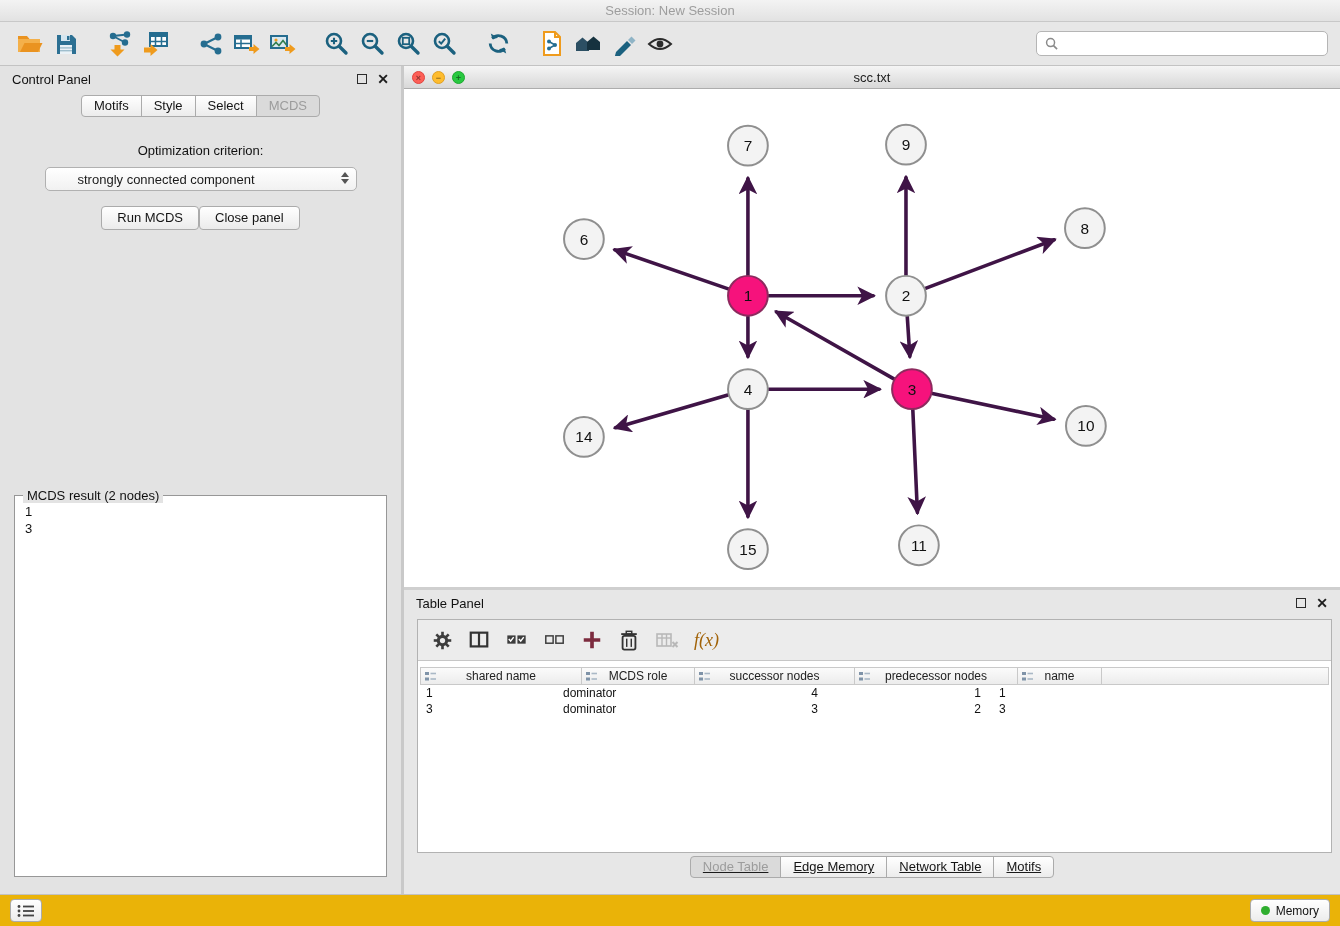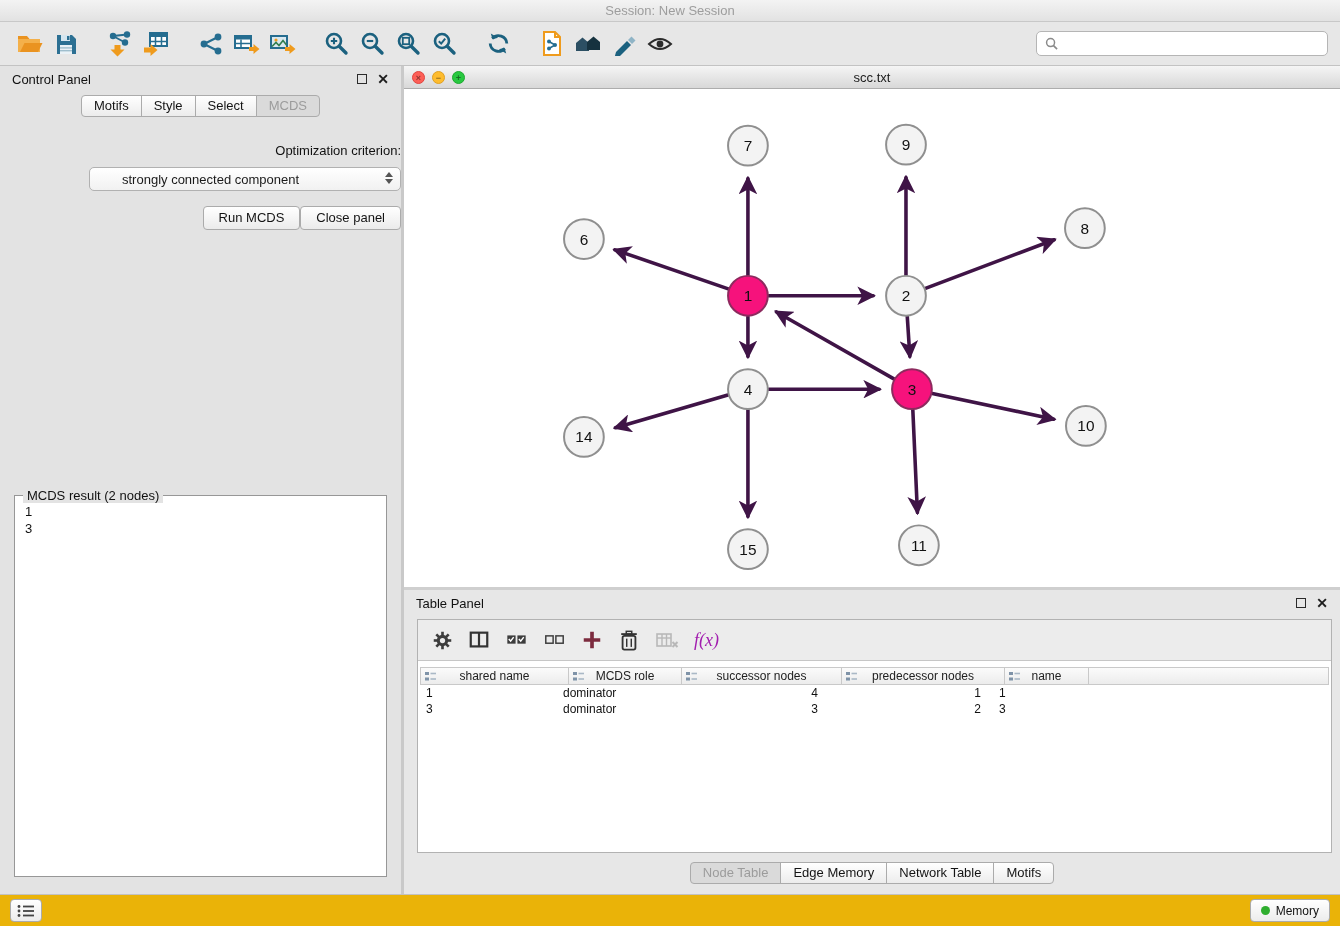--- a/index.html
+++ b/index.html
@@ -31,21 +31,21 @@
   .float-box { width:10px; height:10px; border:1.5px solid #2b2b2b; display:inline-block; }
   .close-x { font-size:14px; font-weight:bold; color:#1c1c1c; line-height:10px; }
 
   .seg-tabs { display:flex; justify-content:center; margin:3px 0 4px; }
   .seg-tab { border:1px solid #ababab; margin-left:-1px; padding:2px 12px 3px; font-size:13px;
              background:linear-gradient(#ffffff,#ececec); color:#141414; white-space:nowrap; }
   .seg-tab:first-child { border-radius:4px 0 0 4px; margin-left:0; }
   .seg-tab:last-child { border-radius:0 4px 4px 0; }
   .seg-tab.selected { background:#dadada; color:#9c9c9c; }
 
-  .cp-content { flex:1; display:flex; flex-direction:column; align-items:flex-end; padding-top:22px; }
+  .cp-content { flex:1; display:flex; flex-direction:column; align-items:center; padding-top:22px; }
   .opt-label { font-size:13px; color:#111; }
   .combo { margin-top:9px; width:312px; height:24px; border:1px solid #b1b1b1; border-radius:5px;
            background:linear-gradient(#ffffff,#f1f1f1); display:flex; align-items:center; padding:0 22px 0 32px;
            font-size:13px; position:relative; }
   .combo-arrows { position:absolute; right:7px; top:4px; display:flex; flex-direction:column; gap:2px; }
   .combo-arrows i { width:0; height:0; border-left:4px solid transparent; border-right:4px solid transparent; display:block; }
   .combo-arrows .up { border-bottom:5px solid #555; }
   .combo-arrows .down { border-top:5px solid #555; }
   .btn-row { margin-top:15px; display:flex; gap:0; }
   .btn { border:1px solid #ababab; border-radius:4px; background:linear-gradient(#ffffff,#ebebeb);
@@ -69,34 +69,34 @@
   .tl.green { background:#28c840; border:1px solid #1da82f; }
   .net-title { font-size:13px; color:#1a1a1a; }
   .net-canvas { flex:1; background:#ffffff; position:relative; overflow:hidden; }
   .net-canvas svg { position:absolute; inset:0; width:100%; height:100%; font-family:"Liberation Sans",sans-serif; }
 
   
   .table-panel { flex:1; background:#e7e7e7; display:flex; flex-direction:column; min-height:0; }
   .tp-frame { margin:3px 8px 0 13px; border:1px solid #b2b2b2; background:#fff; flex:1; display:flex; flex-direction:column; min-height:0; }
   .tp-toolbar { height:41px; background:#ececec; border-bottom:1px solid #c6c6c6; display:flex; align-items:center; gap:15px; padding:0 14px; }
   .tp-tb-btn { display:flex; align-items:center; justify-content:center; }
-  .fx { font-family:"Liberation Serif", serif; font-style:italic; font-size:18px; color:#a21caf; }
+  .fx { font-family:"Liberation Serif", serif; font-style:italic; font-size:18px; color:#a16207; }
 
   .tp-table { margin:6px 2px 0; }
   .thead { display:flex; }
   .th { height:18px; display:flex; align-items:center; justify-content:center; position:relative;
         background:linear-gradient(#fbfbfb,#ececec); border-right:1px solid #c9c9c9; border-top:1px solid #c9c9c9;
         border-bottom:1px solid #c9c9c9; font-size:12px; color:#222; }
   .th:first-child { border-left:1px solid #c9c9c9; }
   .th .th-icon { position:absolute; left:4px; top:3px; }
   .th.filler { flex:1; border-right:1px solid #c9c9c9; }
   .tr { display:flex; height:16px; align-items:center; font-size:12px; color:#111; }
   .td { padding:0 12px 0 6px; overflow:hidden; white-space:nowrap; }
 
-  .tp-tabs { height:34px; display:flex; align-items:center; justify-content:center; }
+  .tp-tabs { height:34px; display:flex; align-items:flex-start; justify-content:center;text-decoration:underline; }
 
   
   .statusbar { height:32px; border-top:1px solid #c2c2c2; background:#eab308; display:flex; align-items:center; padding:0 10px; }
   .sb-btn { height:23px; border:1px solid #ababab; border-radius:4px; background:linear-gradient(#ffffff,#ececec);
             display:flex; align-items:center; padding:0 6px; gap:6px; font-size:12px; color:#111; }
   .memory-btn { margin-left:auto; padding:0 10px; }
   .mem-dot { width:9px; height:9px; border-radius:50%; background:#2fae2f; display:inline-block; }
 </style>
 </head>
 <body>
@@ -431,21 +431,21 @@
                 <line x1="7" y1="5" x2="7" y2="17" stroke="#b8b8b8" stroke-width="1.4"></line>
                 <line x1="11.5" y1="5" x2="11.5" y2="17" stroke="#b8b8b8" stroke-width="1.4"></line>
                 <path d="M17.5 13 l5 5 M22.5 13 l-5 5" stroke="#b8b8b8" stroke-width="2"></path>
               </svg>
             </span>
             <span class="tp-tb-btn fx">f(x)</span>
           </div>
 
           <div class="tp-table">
             <div class="thead">
-                <div class="th" style="width: 149px;">
+                <div class="th" style="width: 162px;">
                   <svg class="th-icon" width="11" height="11" viewBox="0 0 11 11">
                     <rect x="0" y="1" width="4" height="3" fill="#7f93a8"></rect>
                     <rect x="0" y="6.5" width="4" height="3" fill="#7f93a8"></rect>
                     <rect x="5.5" y="1.7" width="5.5" height="1.6" fill="#aab8c6"></rect>
                     <rect x="5.5" y="7.2" width="5.5" height="1.6" fill="#aab8c6"></rect>
                   </svg>
                   <span class="th-label">shared name</span>
                 </div>
                 <div class="th" style="width: 113px;">
                   <svg class="th-icon" width="11" height="11" viewBox="0 0 11 11">

